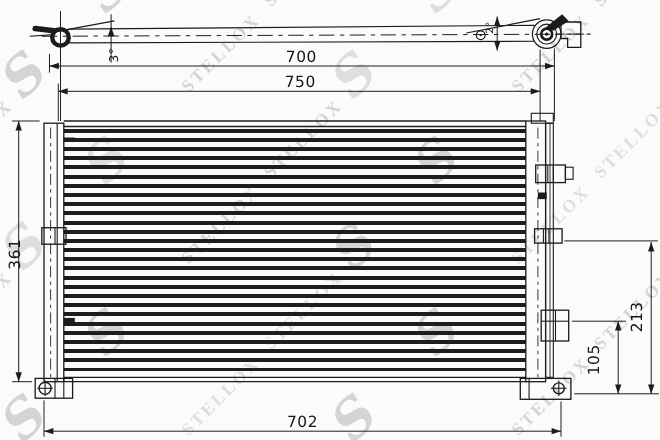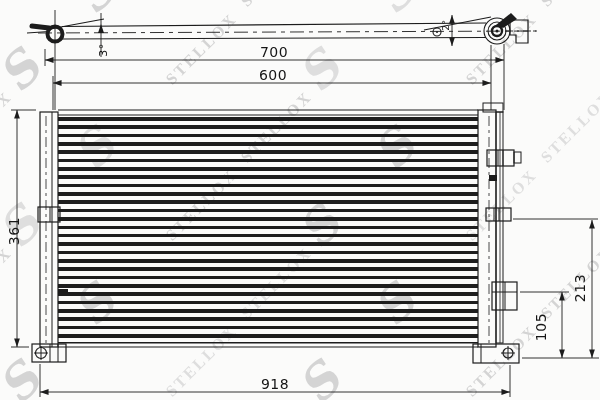--- a/index.html
+++ b/index.html
@@ -218,21 +218,21 @@
       <line x1="520" y1="292" x2="569" y2="292"></line>
       <line x1="522" y1="358" x2="599" y2="358"></line>
       <line x1="562" y1="292" x2="562" y2="358" marker-start="url(#as)" marker-end="url(#ae)"></line>
 
       <line x1="513" y1="219" x2="598" y2="219"></line>
       <line x1="592" y1="220" x2="592" y2="358" marker-start="url(#as)" marker-end="url(#ae)"></line>
     </g>
   </svg>
 
   <div class="dim" style="left:250px;top:44px;width:48px;text-align:center;">700</div>
-  <div class="dim" style="left:249px;top:67px;width:48px;">600</div>
-  <div class="dim" style="left:251px;top:376px;width:48px;">918</div>
+  <div class="dim" style="left:249px;top:67px;width:48px;">750</div>
+  <div class="dim" style="left:251px;top:376px;width:48px;">702</div>
   <div class="dim vert" style="left:-6px;top:223px;width:40px;">361</div>
   <div class="dim vert" style="left:521px;top:319px;width:40px;">105</div>
   <div class="dim vert" style="left:560px;top:280px;width:40px;">213</div>
   <div class="dim vert ang" style="left:90px;top:42px;width:28px;">3°</div>
   <div class="dim vert ang-sm" style="left:432px;top:17px;width:28px;">2°</div>
 
 </div>
 
 </body></html>

